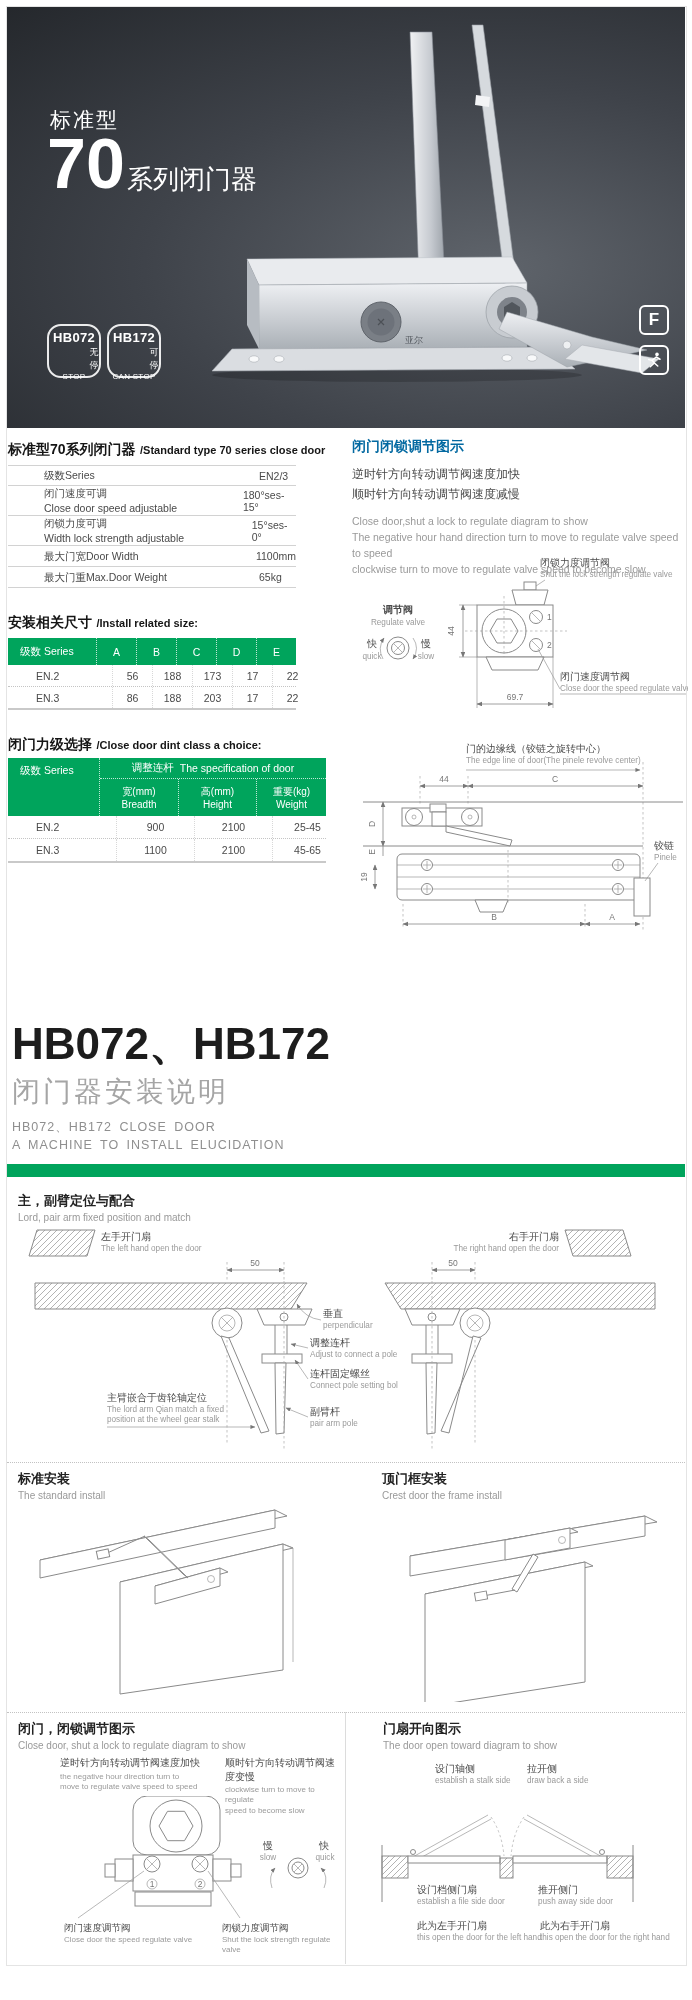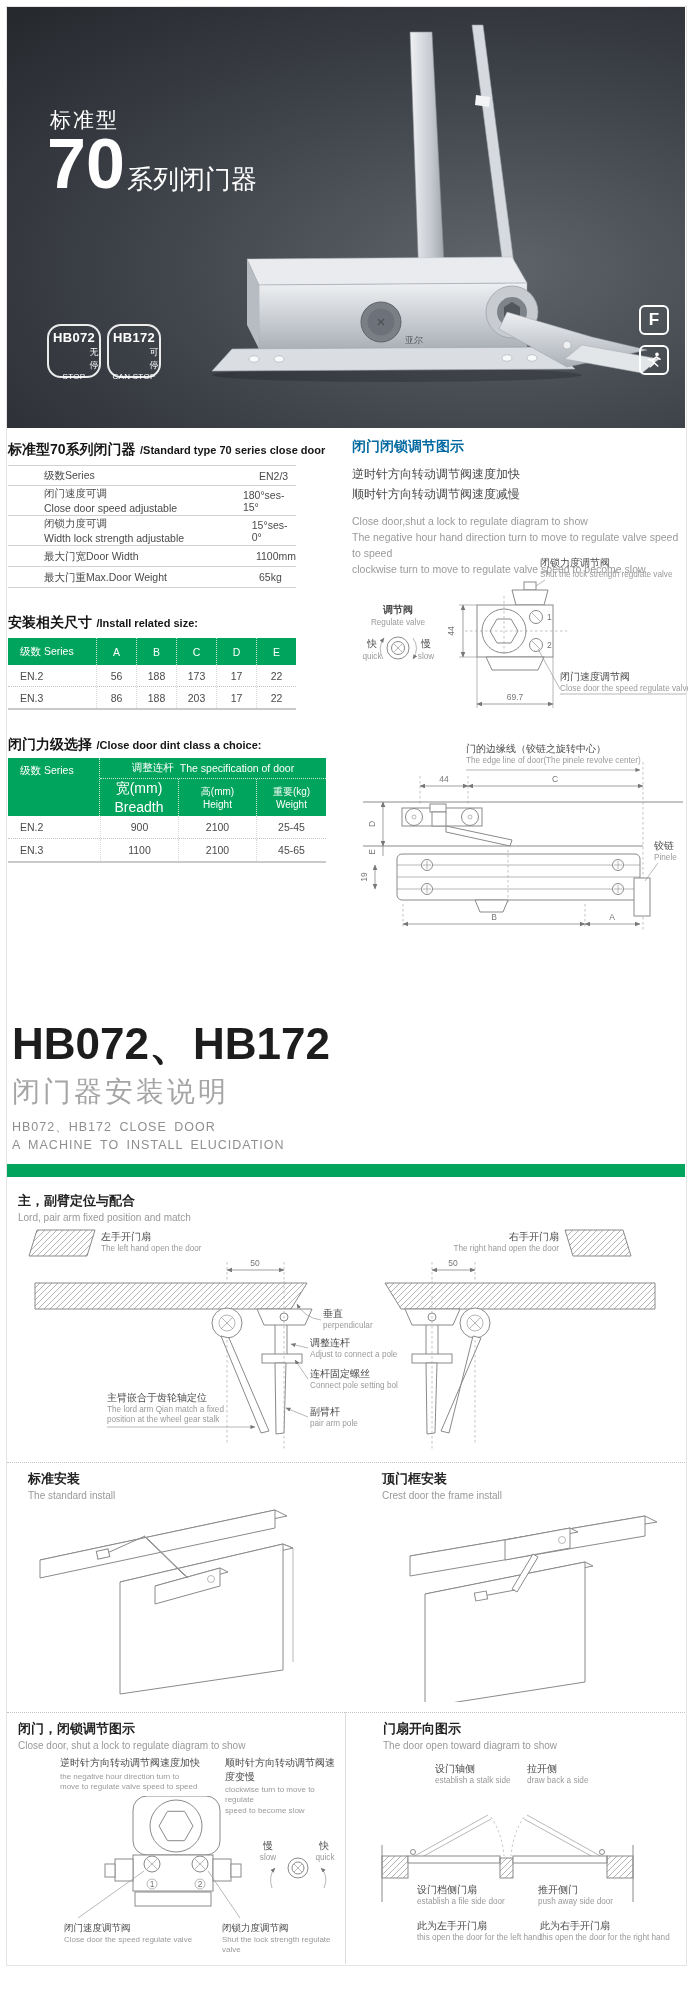--- a/index.html
+++ b/index.html
@@ -27,21 +27,21 @@
   .spec-row{display:flex;align-items:center;border-bottom:1px solid #d2d2d2;}
   .spec-row .lbl{width:215px;font-size:10.5px;color:#4a4a4a;line-height:1.35;padding:3px 0;margin-left:36px;}
   .spec-row .val{font-size:10.5px;color:#4a4a4a;}
   
   .g-head,.g-row{display:grid;align-items:center;}
   .g-head{background:#00A45C;color:#fff;}
   .g-head .c{font-size:10.5px;text-align:center;border-left:1px dotted rgba(255,255,255,.75);height:100%;display:flex;align-items:center;justify-content:center;}
   .g-head .c:first-child{border-left:none;justify-content:flex-start;padding-left:12px;}
   .g-row .c{font-size:10.5px;color:#4a4a4a;text-align:center;border-left:1px dotted #d8d8d8;height:100%;display:flex;align-items:center;justify-content:center;}
   .g-row .c:first-child{border-left:none;justify-content:flex-start;padding-left:12px;}
-  .g-row{border-bottom:1px dotted #c4c4c4;}
+  .g-row{border-bottom:1px dotted #c4c4c4;padding-left:16px;}
   .g-row.last{border-bottom:2px solid #c9c9c9;}
   .cols6{grid-template-columns:88px 40px 40px 40px 40px 40px;}
   .cols4{grid-template-columns:92px 78px 78px 70px;}
   
   .adj-title{font-size:14px;font-weight:bold;color:#0369a1;}
   .adj-cn{font-size:12px;color:#4a4a4a;line-height:1.65;}
   .adj-en{font-size:10.5px;color:#9a9a9a;line-height:1.55;}
   
   .ih-models{font-size:44px;font-weight:bold;color:#1d1d1d;line-height:1;}
   .ih-cn{font-size:28px;color:#a5a5a5;letter-spacing:3px;margin-top:7px;}
@@ -211,21 +211,21 @@
   </div>
   <div class="abs" style="left:8px;top:758px;width:318px;">
     <div style="display:flex;background:#00A45C;color:#fff;">
       <div style="width:92px;padding:6px 0 0 12px;font-size:10.5px;">级数 Series</div>
       <div style="flex:1;border-left:1px dotted rgba(255,255,255,.75);">
         <div style="height:20px;display:flex;align-items:center;justify-content:center;gap:6px;border-bottom:1px dotted rgba(255,255,255,.75);font-size:10.5px;">
           <span>调整连杆</span>
           <span>The specification of door</span>
         </div>
         <div style="display:grid;grid-template-columns:78px 78px 70px;height:37px;">
-          <div style="display:flex;flex-direction:column;align-items:center;justify-content:center;font-size:14px;line-height:1.3;">
+          <div style="display:flex;flex-direction:column;align-items:center;justify-content:center;font-size:10px;line-height:1.3;">
             <span>宽(mm)</span>
               <span>Breadth</span>
           </div>
           <div style="display:flex;flex-direction:column;align-items:center;justify-content:center;font-size:10px;line-height:1.3;border-left:1px dotted rgba(255,255,255,.75);">
             <span>高(mm)</span>
               <span>Height</span>
           </div>
           <div style="display:flex;flex-direction:column;align-items:center;justify-content:center;font-size:10px;line-height:1.3;border-left:1px dotted rgba(255,255,255,.75);">
             <span>重要(kg)</span>
               <span>Weight</span>
@@ -423,21 +423,21 @@
     <polygon class="lw" points="419,137 430,137 428,207 420,208"></polygon>
     <circle class="lw" cx="468" cy="97" r="15"></circle>
     <circle class="lt" cx="468" cy="97" r="8"></circle>
     <path class="lt" d="M462,91 l12,12 M474,91 l-12,12"></path>
     <polygon class="lw" points="466,110 474,112 434,205 442,207"></polygon>
     <line class="ld" x1="468" y1="114" x2="468" y2="218"></line>
     <line class="ld" x1="425" y1="55" x2="425" y2="224"></line>
   </svg>
 
   <div class="abs dot-div" style="left:7px;top:1462px;width:678px;"></div>
-  <div class="abs sub-title" style="left:28px;top:1470px;">
+  <div class="abs sub-title" style="left:18px;top:1470px;">
     <div class="s-cn">标准安装</div>
     <div class="s-en">The standard install</div>
   </div>
   <div class="abs sub-title" style="left:382px;top:1470px;">
     <div class="s-cn">顶门框安装</div>
     <div class="s-en">Crest door the frame install</div>
   </div>
   <svg class="abs" style="left:25px;top:1502px;" width="310" height="200" viewBox="0 0 310 200">
     <polygon class="lw" points="15,58 250,8 262,14 27,64" fill="#f5f5f5"></polygon>
     <polygon class="lw" points="15,58 250,8 250,26 15,76"></polygon>

